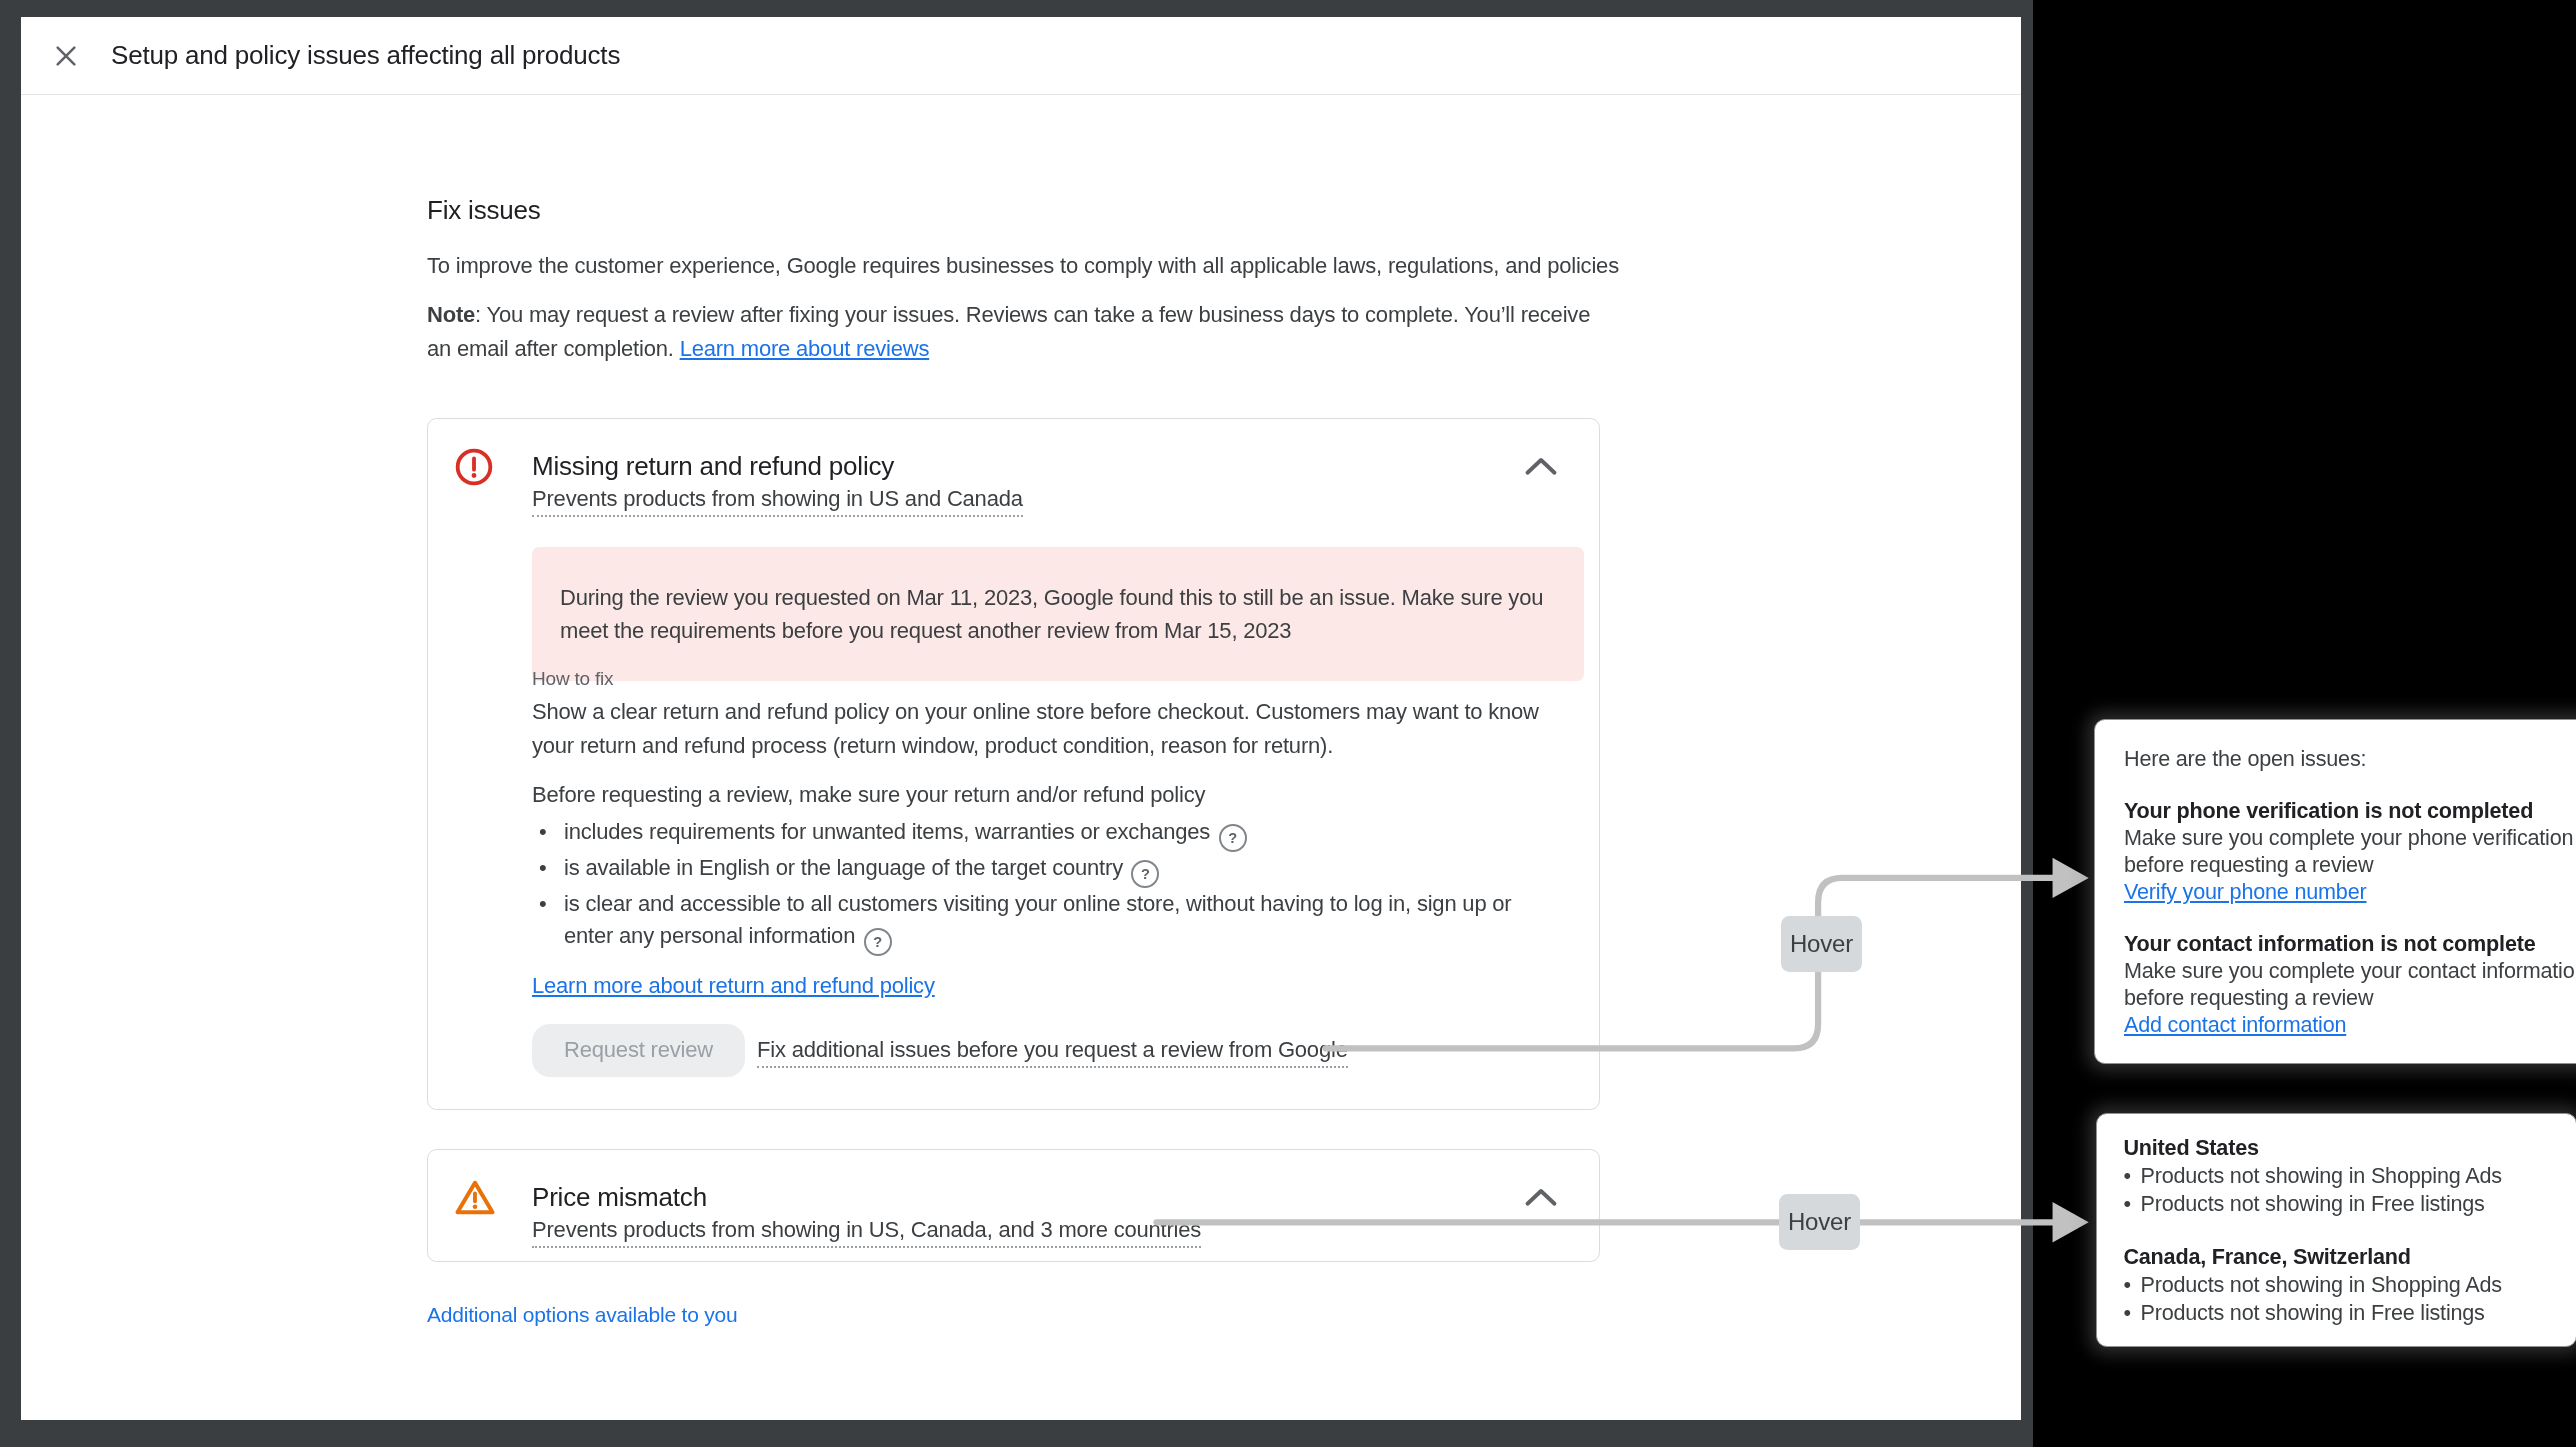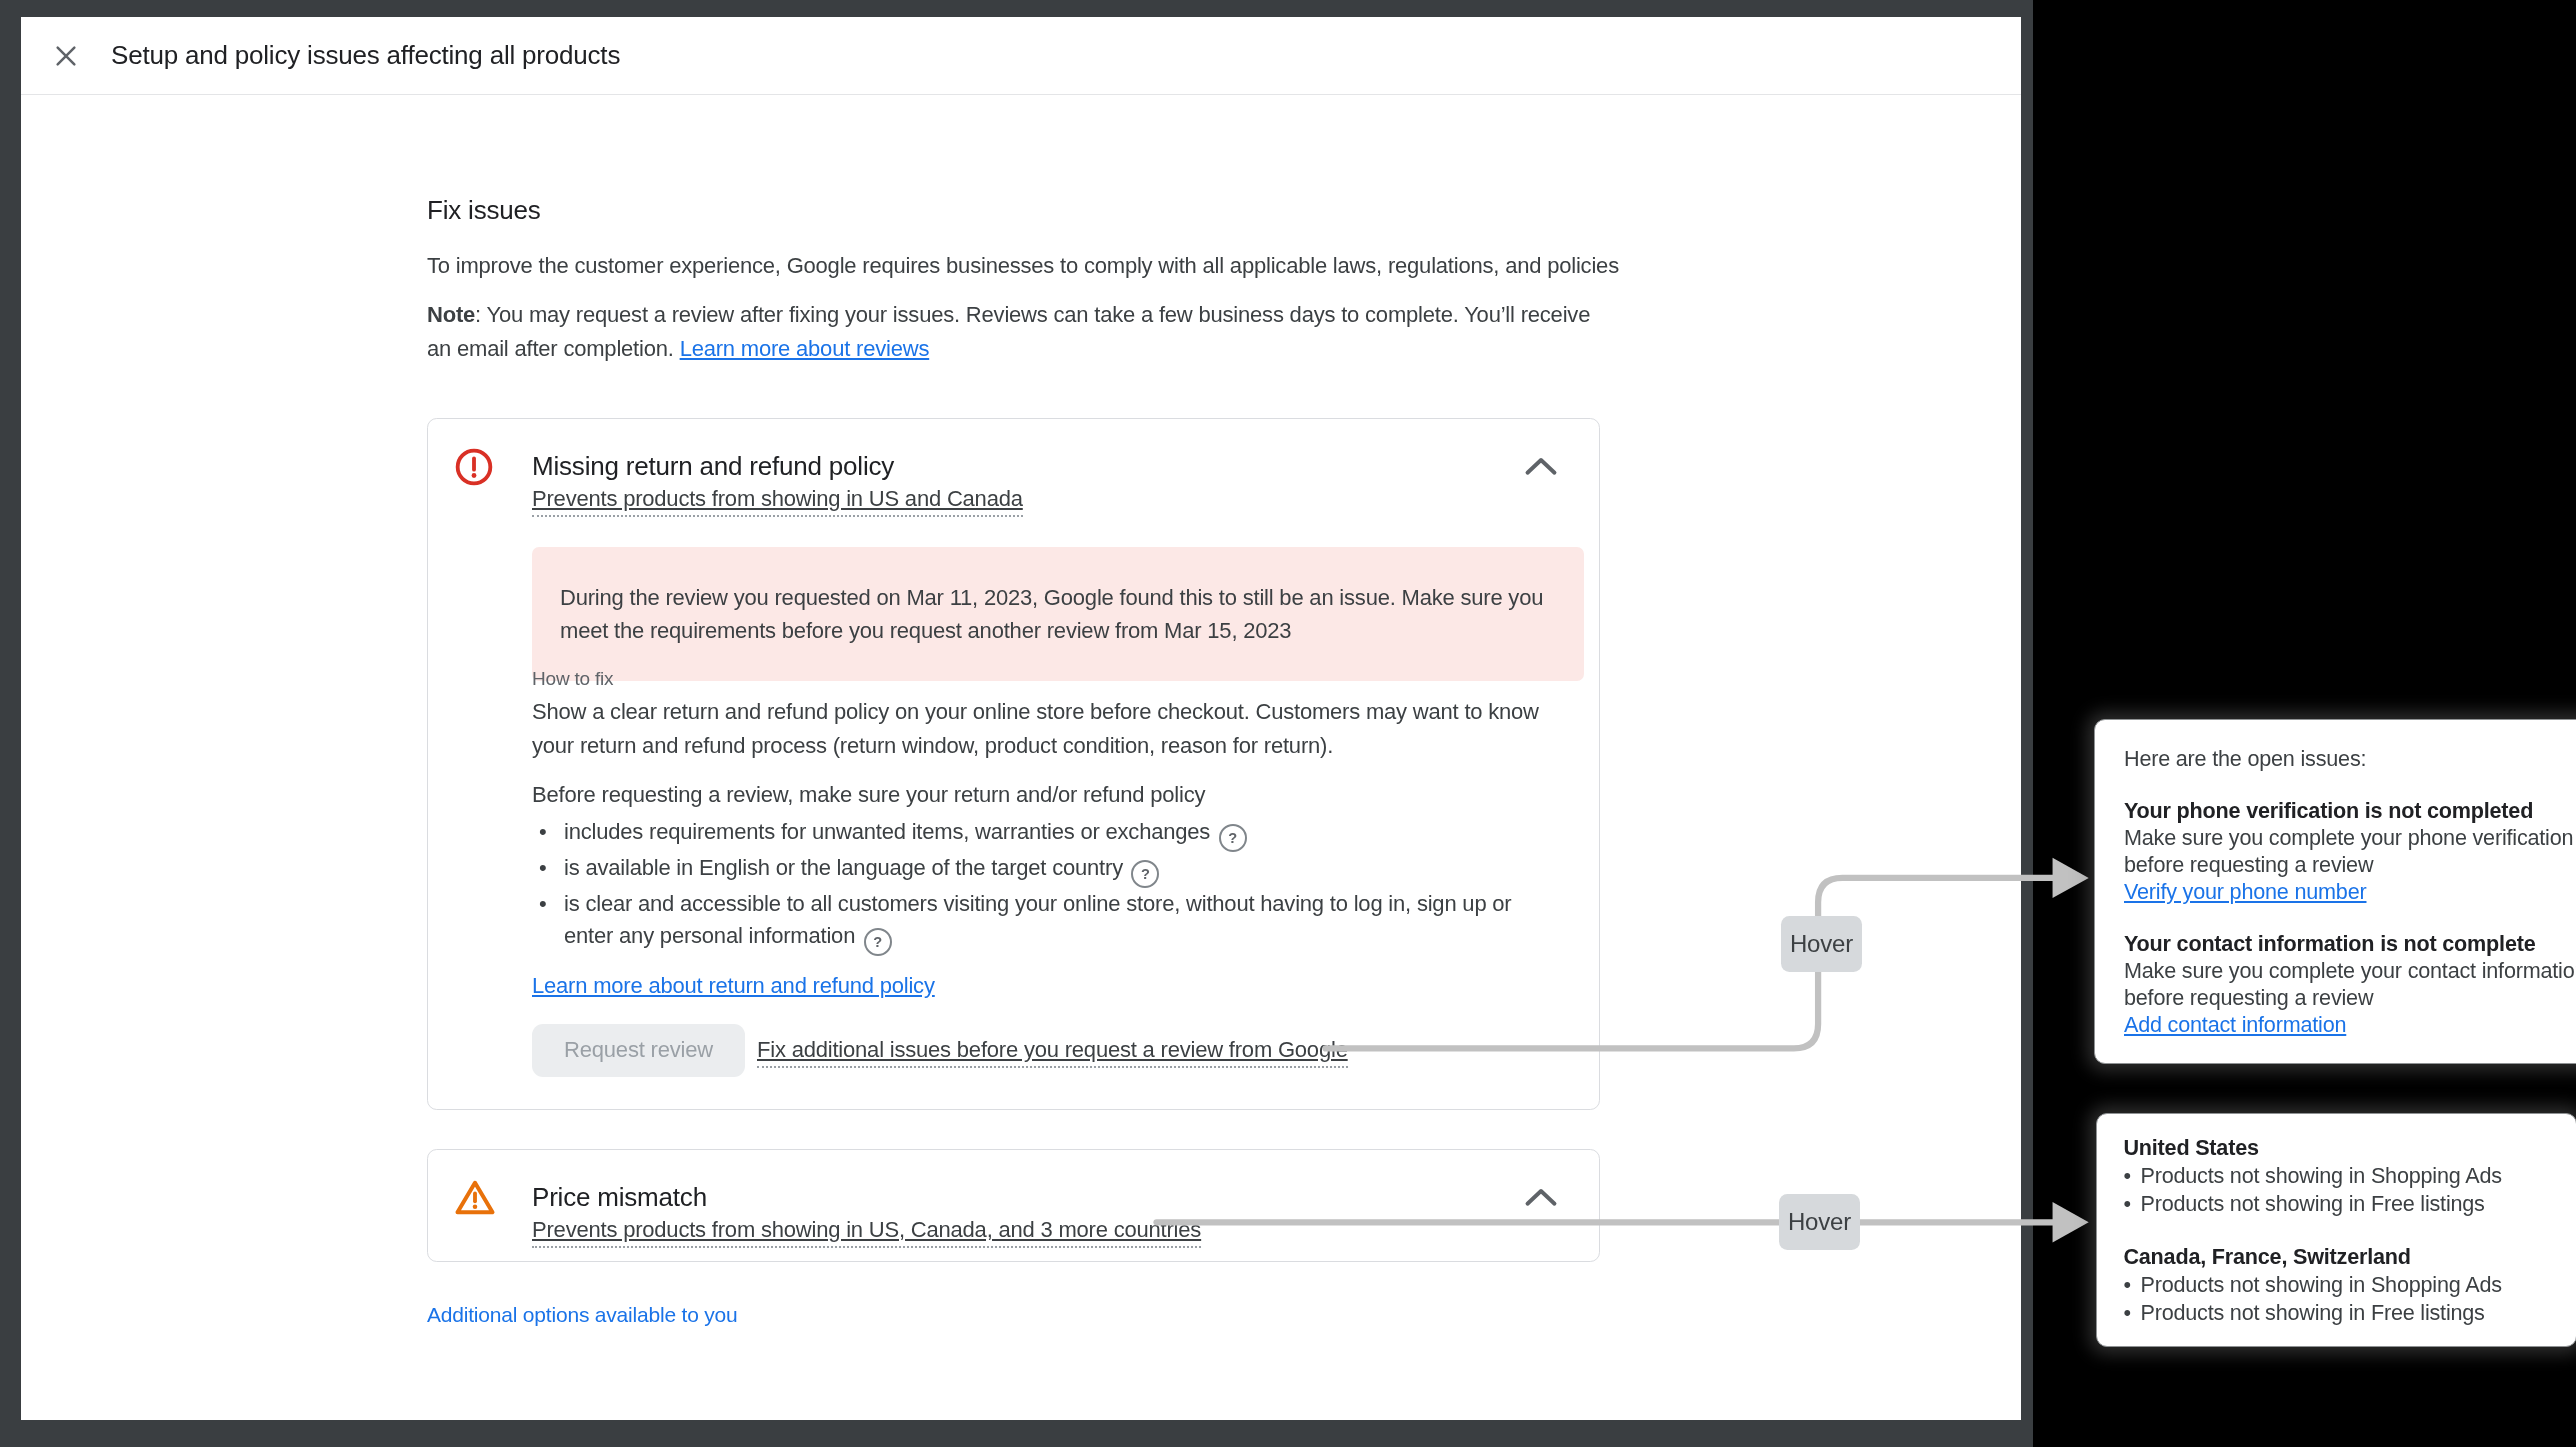--- a/index.html
+++ b/index.html
@@ -23,36 +23,36 @@
   .lnk{color:#1a73e8;text-decoration:underline;cursor:pointer;}
   .lnk-plain{color:#1a73e8;text-decoration:none;cursor:pointer;}
 
   
   .issue-card{position:absolute;left:406px;width:1171px;background:#fff;border:1.4px solid #dadce0;border-radius:9.7px;}
   #card-return{top:401px;height:690px;}
   #card-price{top:1132px;height:111px;}
   .card-icon{position:absolute;left:26.4px;top:28px;width:40px;height:40px;}
   .card-title{position:absolute;left:104px;top:32px;font-size:26px;color:#202124;}
   .card-sub{position:absolute;left:104px;top:67px;font-size:22px;color:#3c4043;}
-  .dotted{border-bottom:2.1px dotted #9aa0a6;padding-bottom:4.2px;cursor:default;text-decoration:underline;}
+  .dotted{border-bottom:2.1px dotted #9aa0a6;padding-bottom:4.2px;cursor:default;}
   .chevron-btn{position:absolute;right:40px;top:36px;width:36px;height:22px;background:none;border:none;padding:0;cursor:pointer;}
 
   .alert-box{position:absolute;left:104px;top:128px;width:996px;background:#fce8e6;border-radius:7px;
              padding:34px 28px;font-size:22px;line-height:33px;color:#3c4043;}
   .howto-label{position:absolute;left:104px;top:249px;font-size:19px;color:#5f6368;}
   .howto-text{position:absolute;left:104px;top:276px;width:1009px;font-size:22px;line-height:34px;}
   .check-intro{position:absolute;left:104px;top:363px;font-size:22px;}
   .checklist{position:absolute;left:104px;top:397px;width:1016px;list-style:none;margin:0;padding:0;font-size:22px;}
   .chk-item{position:relative;padding-left:32px;line-height:32px;}
   .bullet-glyph{position:absolute;left:7px;color:#3c4043;}
   .qicon{display:inline-flex;align-items:center;justify-content:center;width:24px;height:24px;margin-left:8.4px;
          border:2.1px solid #80868b;border-radius:50%;font-size:14.6px;font-weight:700;color:#5f6368;vertical-align:-4.2px;cursor:pointer;}
   .learn-link{position:absolute;left:104px;top:554px;font-size:22px;}
   .request-btn{position:absolute;left:104px;top:605px;width:213px;height:53px;background:#ebedef;border:none;
-               border-radius:11px;font-size:22px;color:#9aa0a6;font-family:inherit;letter-spacing:-0.2px;}
+               border-radius:18px;font-size:22px;color:#9aa0a6;font-family:inherit;letter-spacing:-0.2px;}
   .request-note{position:absolute;left:329px;top:618px;font-size:22px;color:#3c4043;}
 
   .footer-link{position:absolute;left:406px;top:1286px;font-size:21px;}
 
   
   .connectors{position:absolute;left:0;top:0;pointer-events:none;}
   .hover-chip{position:absolute;width:81px;height:56px;background:#d6d9dc;border-radius:8.4px;
               display:flex;align-items:center;justify-content:center;font-size:24px;color:#3c4043;}
   #chip-review{left:1781px;top:916px;}
   #chip-price{left:1779px;top:1194px;}

